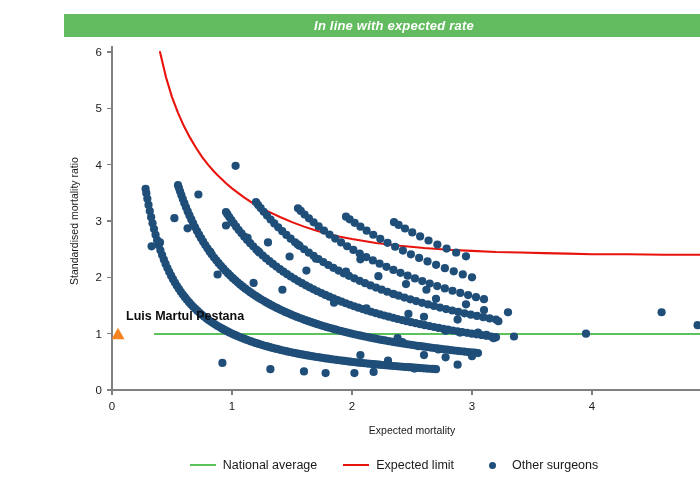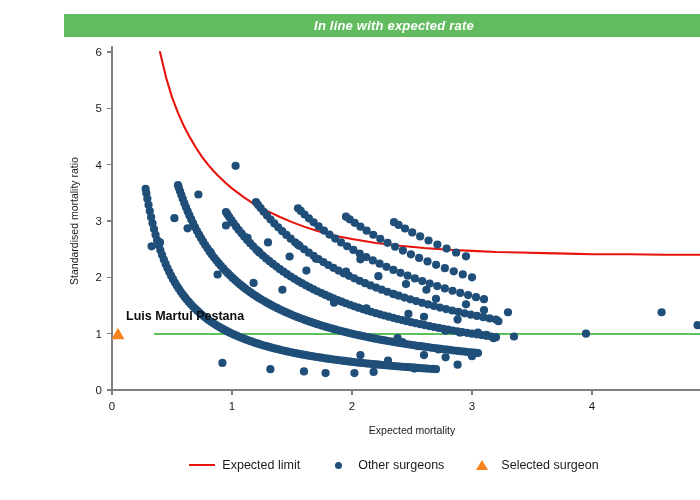--- a/index.html
+++ b/index.html
@@ -649,26 +649,26 @@
           <circle cx="209.60" cy="242.97" r="4.1" fill="#1f4e79"></circle>
           <circle cx="173.60" cy="234.52" r="4.1" fill="#1f4e79"></circle>
         </g>
         <polygon points="74,287.6666666666667 67.5,299.1666666666667 80.5,299.1666666666667" fill="#f5841f"></polygon>
         <text x="82" y="279.6666666666667" class="annot-label">Luis Martul Pestana</text>
       </svg>
   </div>
 
   <div id="legend">
     <div class="legend-item">
+      <span class="swatch-line" style="border-top-color:#5cc35c"></span>
+      <span class="legend-label">National average</span>
+    </div>
+    <div class="legend-item">
       <span class="swatch-line" style="border-top-color:#e8130d"></span>
       <span class="legend-label">Expected limit</span>
     </div>
     <div class="legend-item">
       <span class="swatch-dot" style="background:#1f4e79"></span>
       <span class="legend-label">Other surgeons</span>
     </div>
-    <div class="legend-item">
-      <span class="swatch-tri" style="border-bottom:10px solid #f5841f"></span>
-      <span class="legend-label">Selected surgeon</span>
-    </div>
   </div>
 
 </div>
 
 </body></html>

